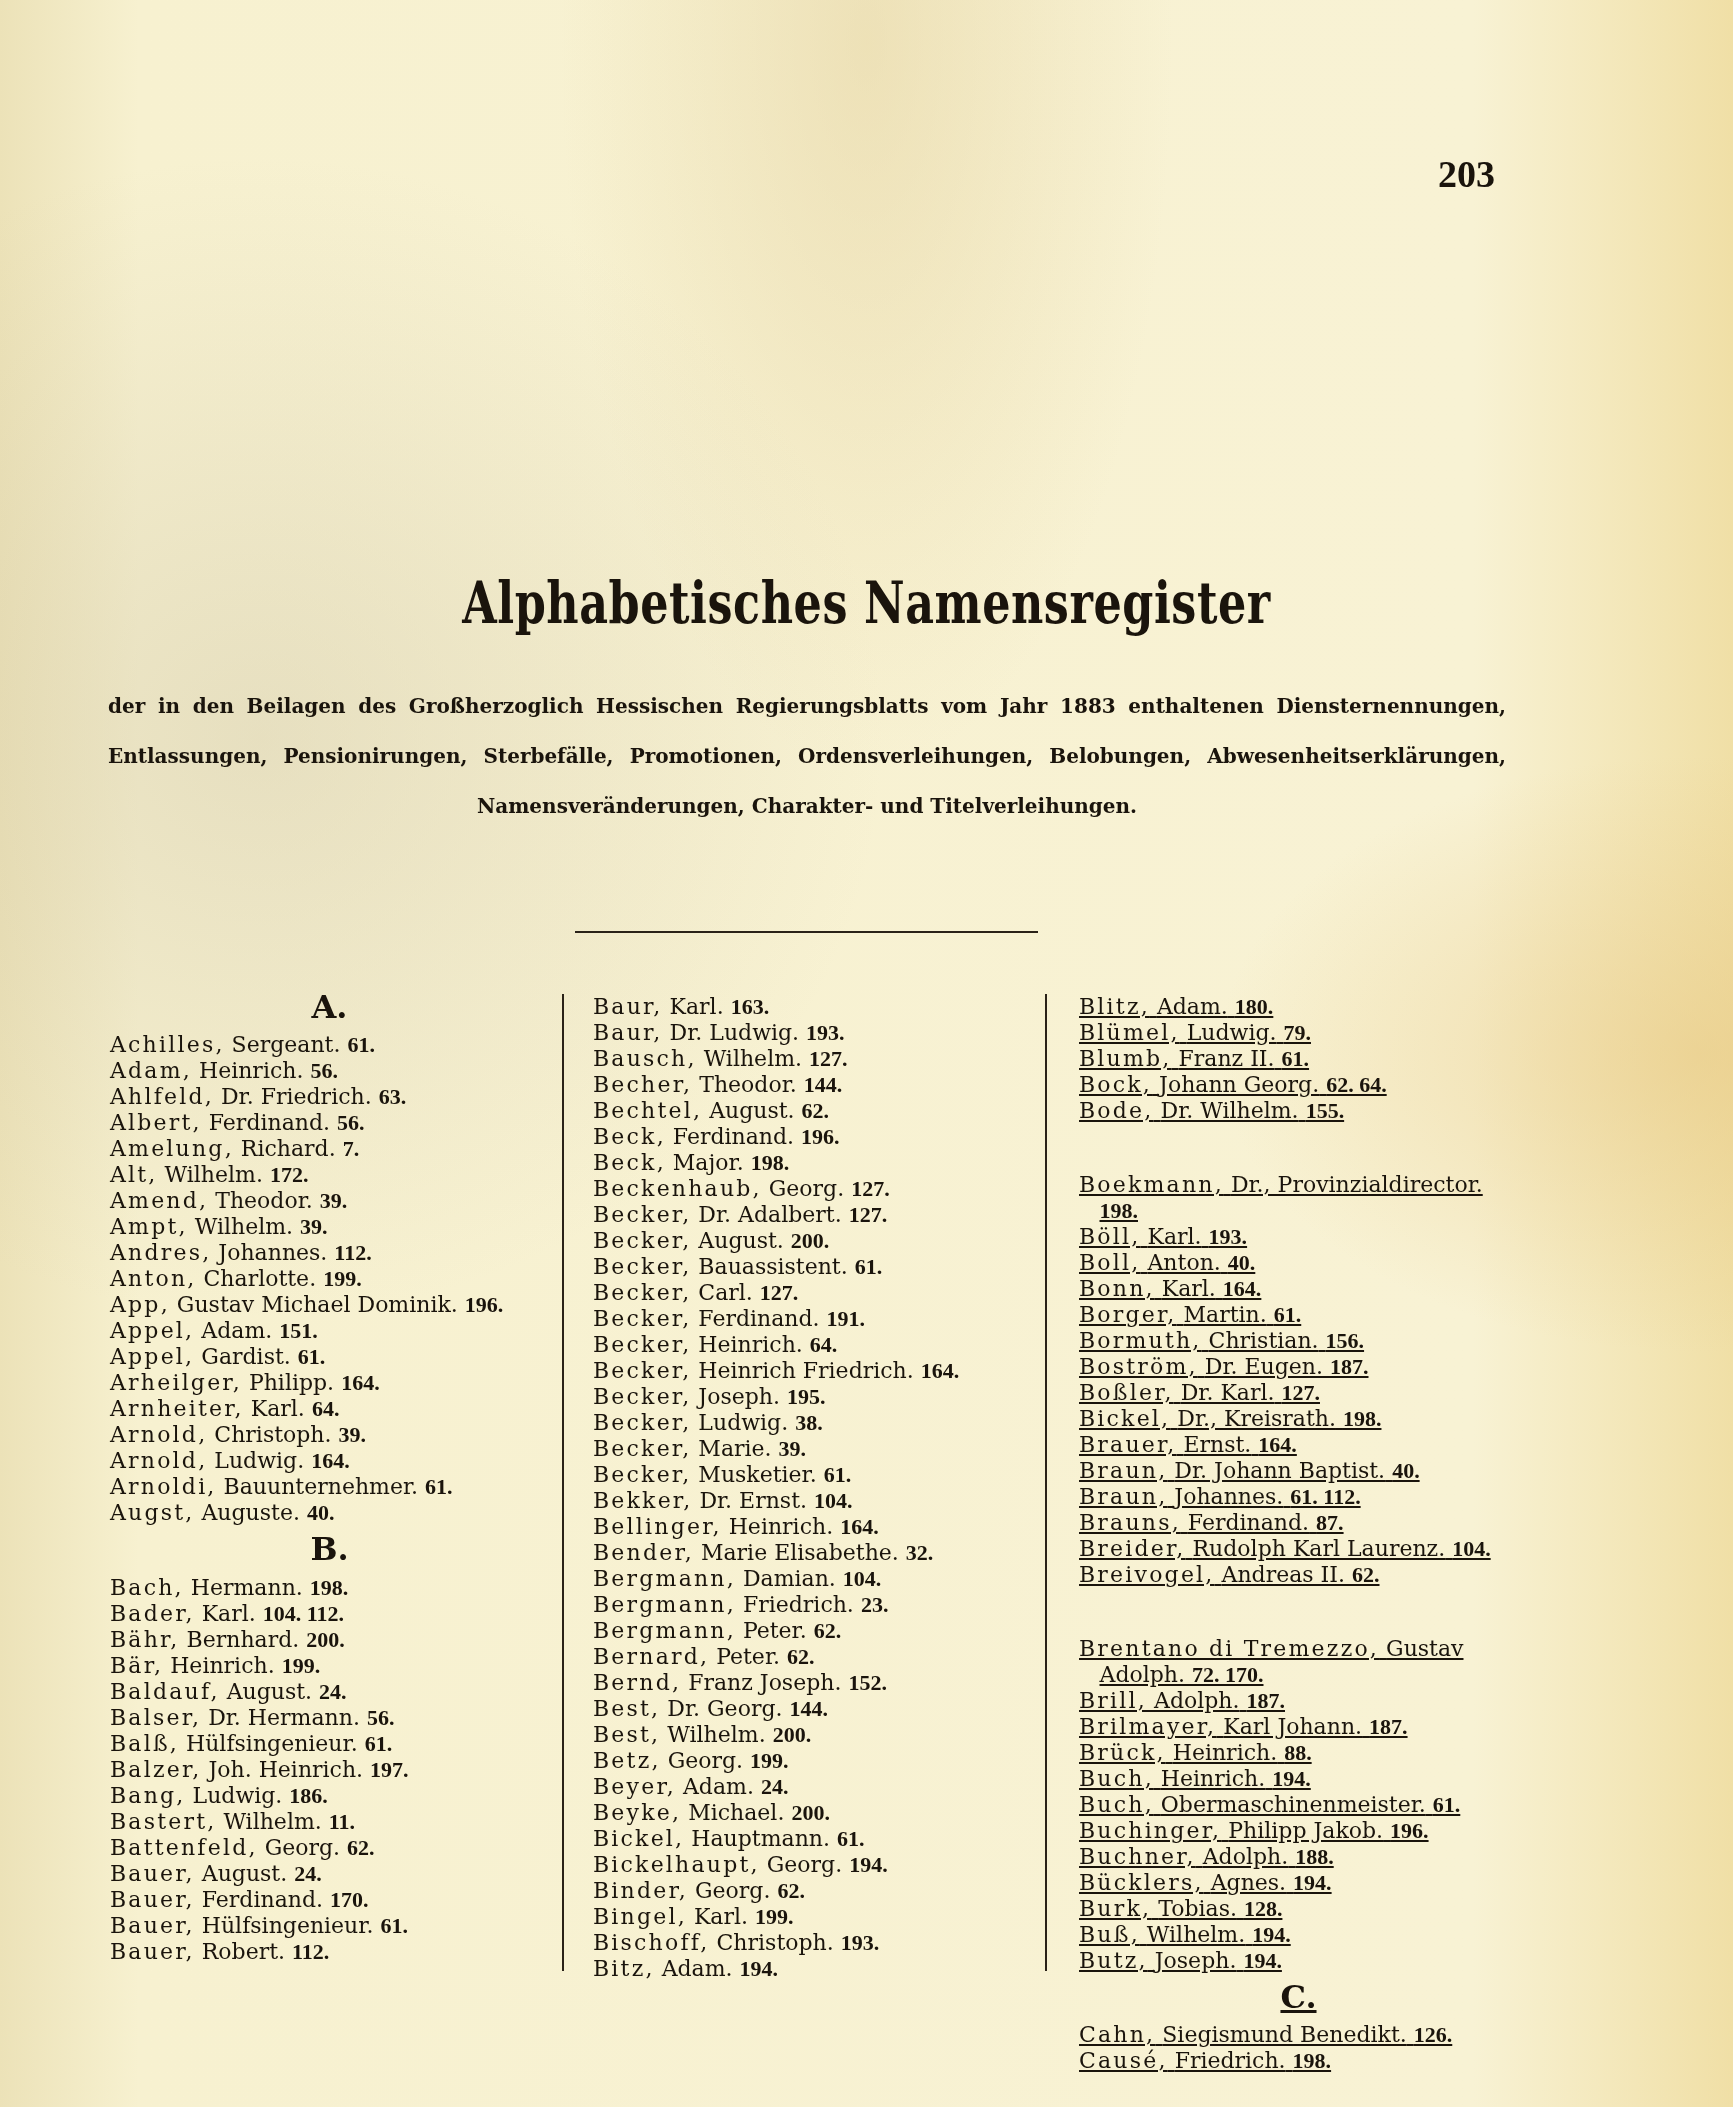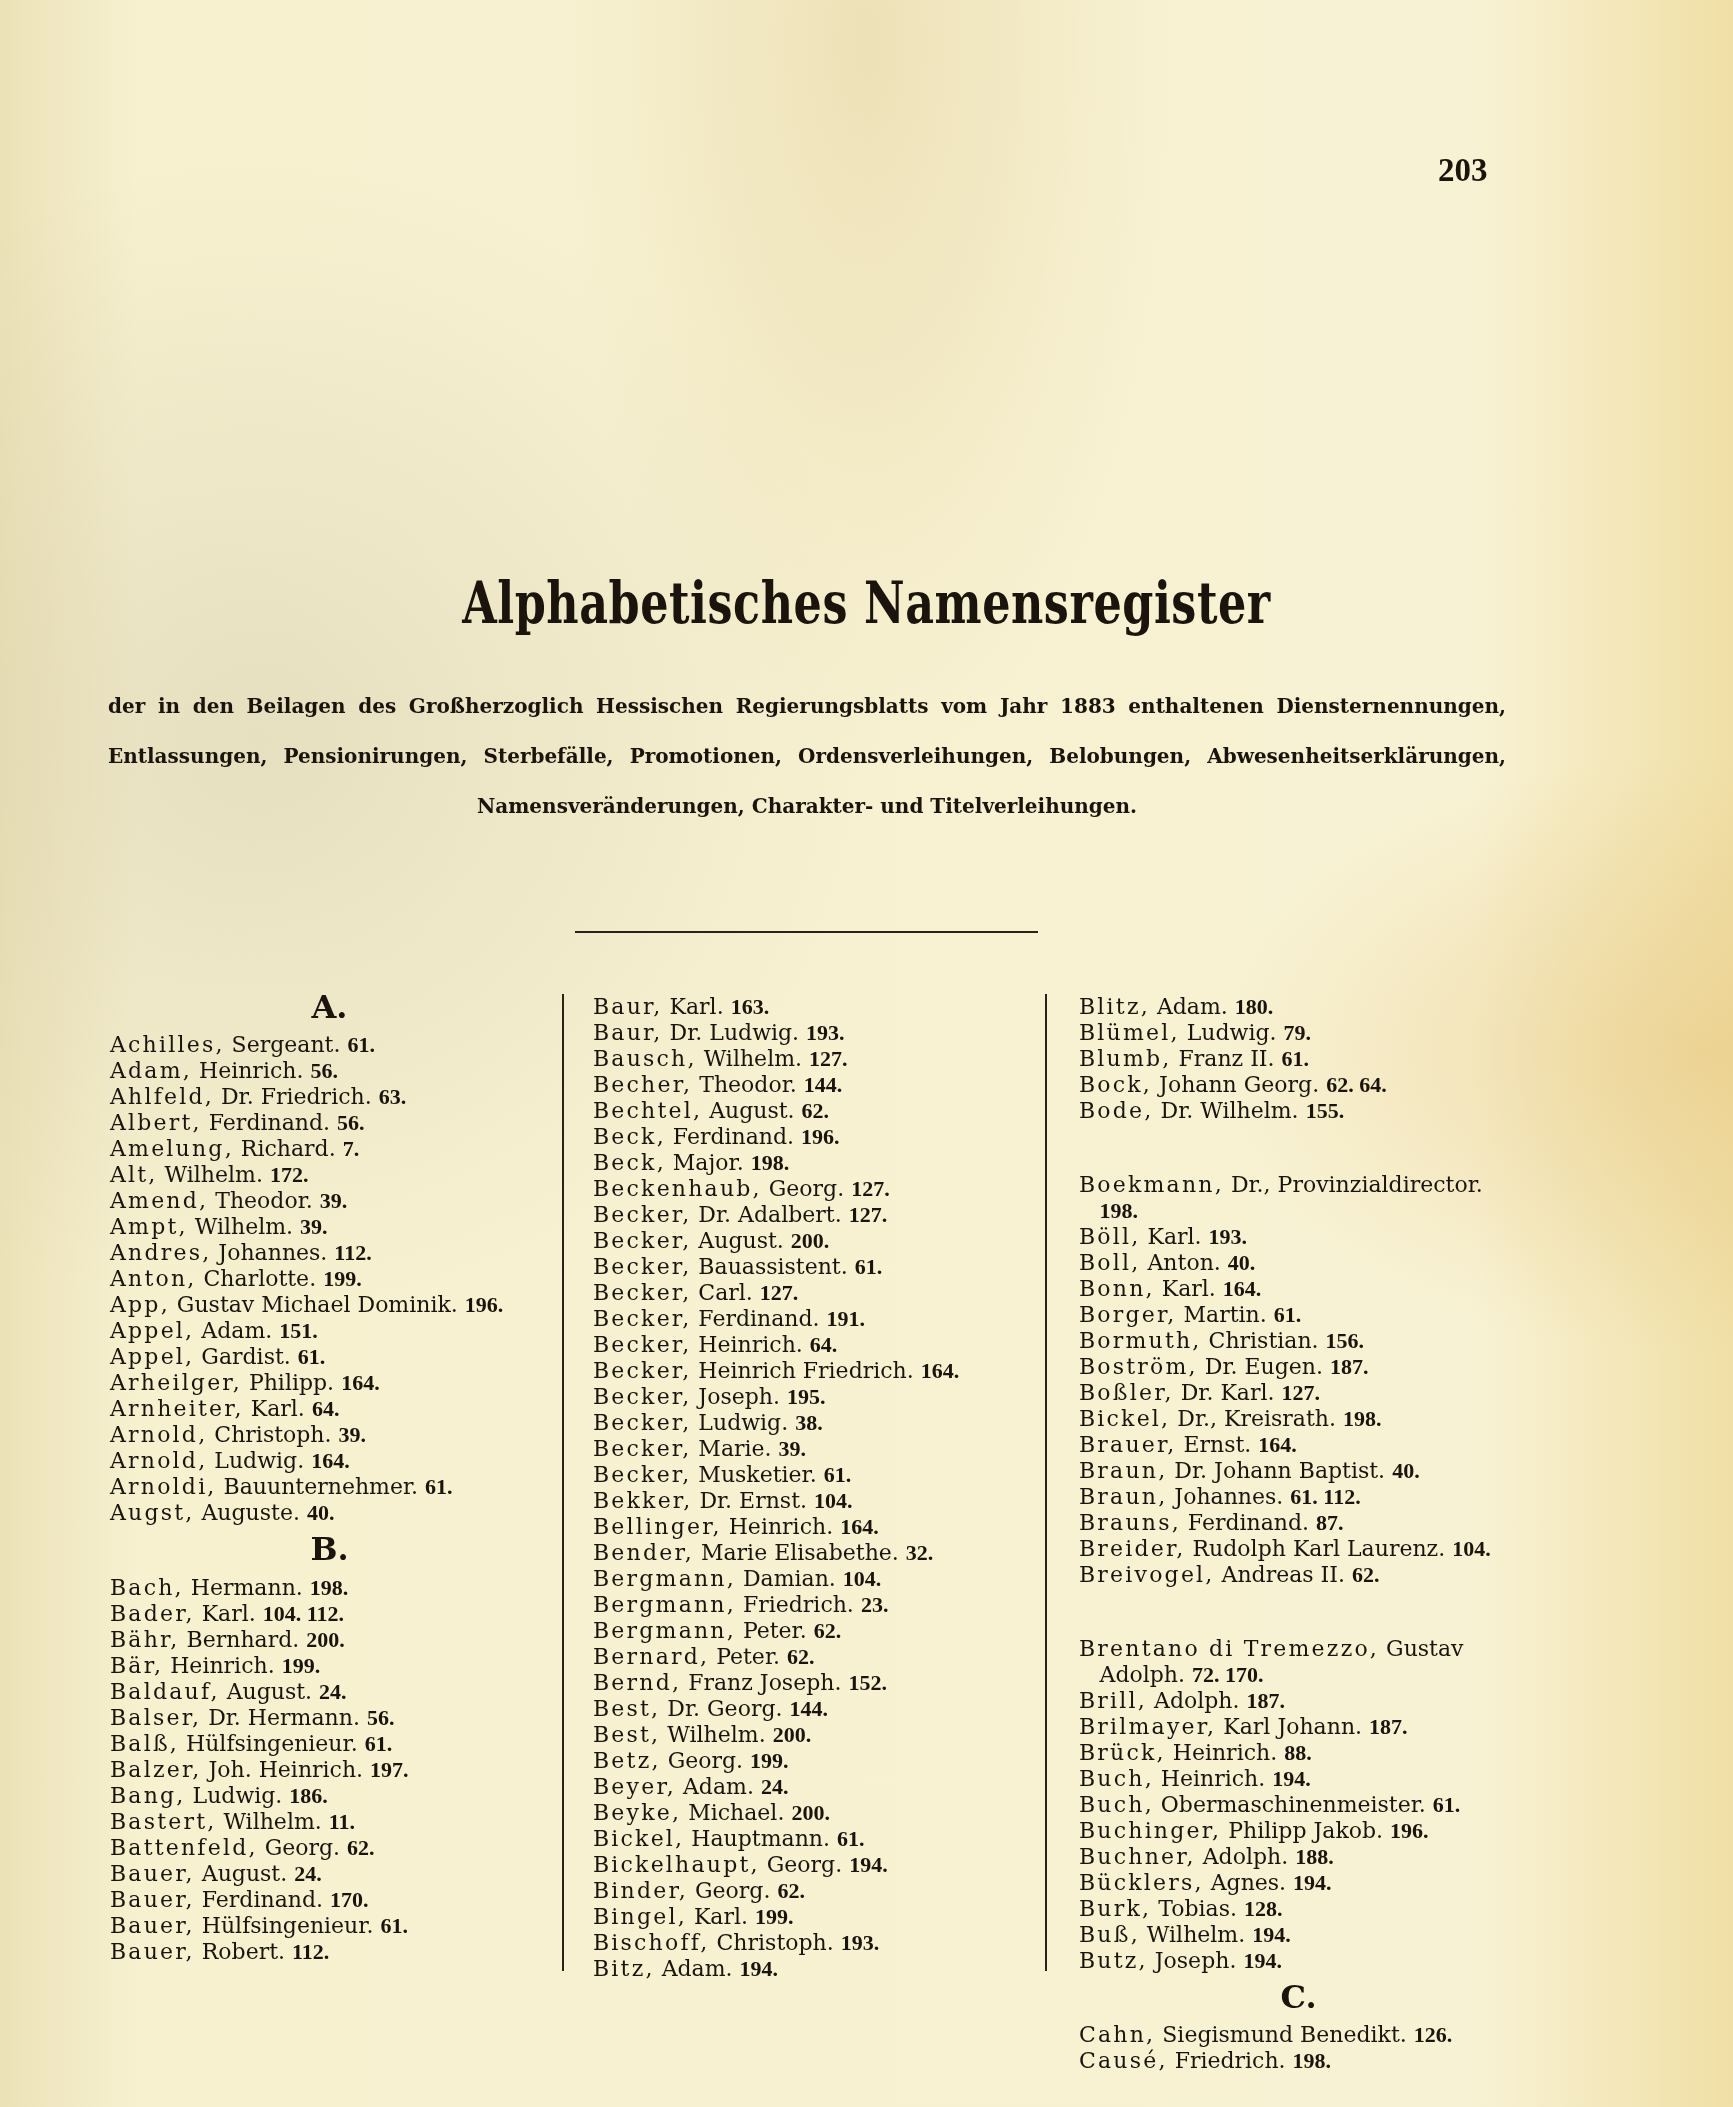--- a/index.html
+++ b/index.html
@@ -9,42 +9,42 @@
     background-image:
       radial-gradient(ellipse at 15% 35%, rgba(200,190,160,0.35) 0%, rgba(0,0,0,0) 30%),
       radial-gradient(ellipse at 98% 50%, rgba(232,200,130,0.55) 0%, rgba(0,0,0,0) 20%),
       radial-gradient(ellipse at 50% 2%, rgba(225,205,150,0.45) 0%, rgba(0,0,0,0) 25%),
       linear-gradient(90deg, #ece2b8 0%, #f7f1d0 8%, #f8f2d4 85%, #f0dfa6 100%);
     font-family: "DejaVu Serif", "Liberation Serif", serif;
     color: #1a140c;
   }
   .page-number {
     position: absolute; left: 1438px; top: 152px;
-    font-family: "Liberation Serif", serif; font-size: 33px; font-weight: bold;
+    font-family: "Liberation Serif", serif; font-size: 38px; font-weight: bold;
   }
   .title {
     position: absolute; left: 0; width: 1733px; top: 569px; text-align: center;
     font-family: "DejaVu Serif", serif; font-weight: bold; font-size: 57px;
     letter-spacing: 0.7px; transform: scaleX(0.78); transform-origin: center;
   }
   .subtitle {
     position: absolute; left: 108px; width: 1398px; top: 681px;
     font-family: "DejaVu Serif", serif; font-weight: bold; font-size: 20px;
     line-height: 50px; text-align: justify; text-align-last: center;
   }
   .rule {
     position: absolute; left: 575px; top: 931px; width: 463px; height: 2.2px; background: #2a2218;
   }
   .col {
     position: absolute; top: 992px;
     font-family: "DejaVu Serif", serif; font-size: 22px; line-height: 26px;
   }
   .col-1 { left: 110px; width: 439px; top: 984px; }
   .col-2 { left: 593px; width: 432px; top: 994px; }
-  .col-3 { left: 1079px; width: 439px; top: 994px; }
+  .col-3 { left: 1079px; width: 439px; top: 994px; text-decoration: underline; }
   .vline { position: absolute; width: 2.2px; background: #2a2218; }
   .vline-1 { left: 562px; top: 994px; height: 977px; }
   .vline-2 { left: 1045px; top: 994px; height: 977px; }
   .letter-head {
     text-align: center; font-weight: bold; font-size: 32px; line-height: 41px;
     margin: 2.9px 0 4.4px 0;
   }
   .entry { white-space: nowrap; }
   .entry .surname { letter-spacing: 2.2px; }
   .entry .pages { font-family: "Liberation Serif", serif; font-weight: bold; }

